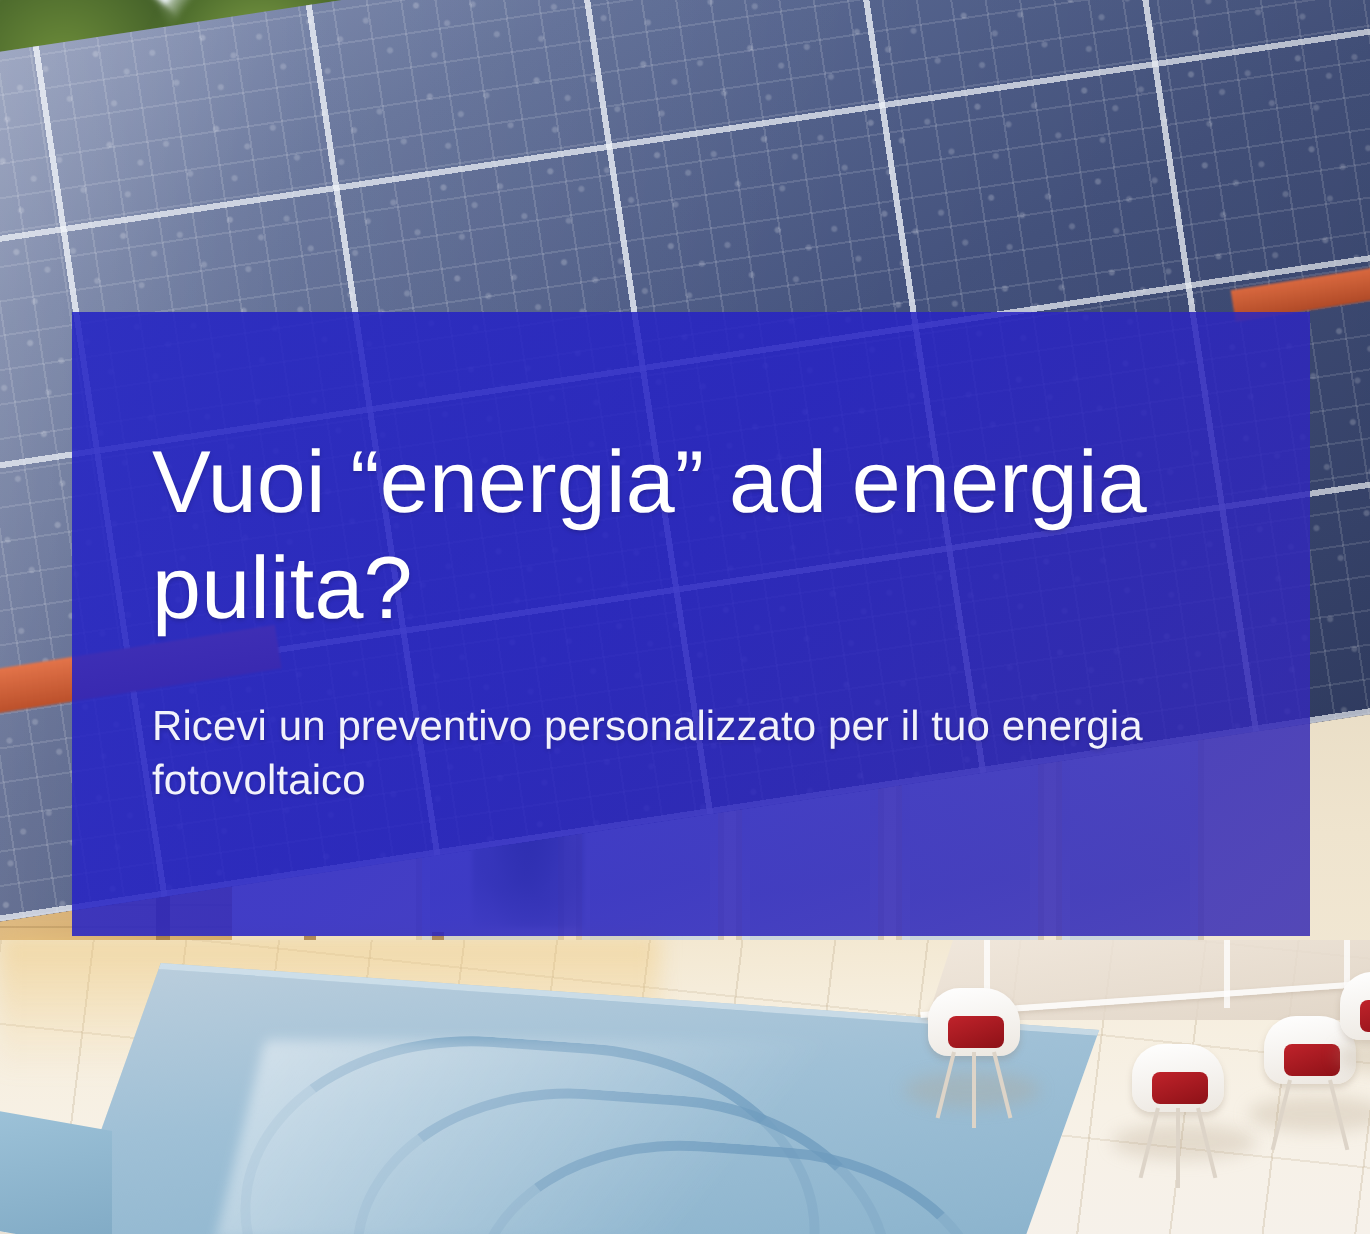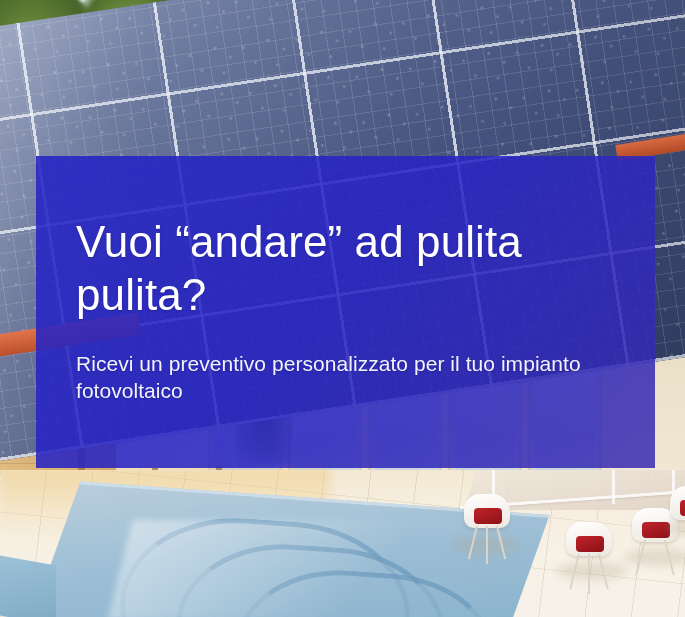--- a/index.html
+++ b/index.html
@@ -354,17 +354,17 @@
 
     <div class="chair-shadow" style="left:668px;top:520px;width:40px;height:16px;"></div>
     <div class="chair" style="left:670px;top:486px;">
       <div class="seat"></div>
       <div class="cushion"></div>
     </div>
 
   </div>
 
   <div class="overlay-panel">
-    <h1 class="headline">Vuoi “andare” ad pulita pulita?</h1>
-    <p class="subhead">Ricevi un preventivo personalizzato per il tuo impianto fotovoltaico</p>
+    <h1 class="headline">Vuoi “energia” ad energia pulita?</h1>
+    <p class="subhead">Ricevi un preventivo personalizzato per il tuo energia fotovoltaico</p>
   </div>
 
 </div>
 
 </body></html>

